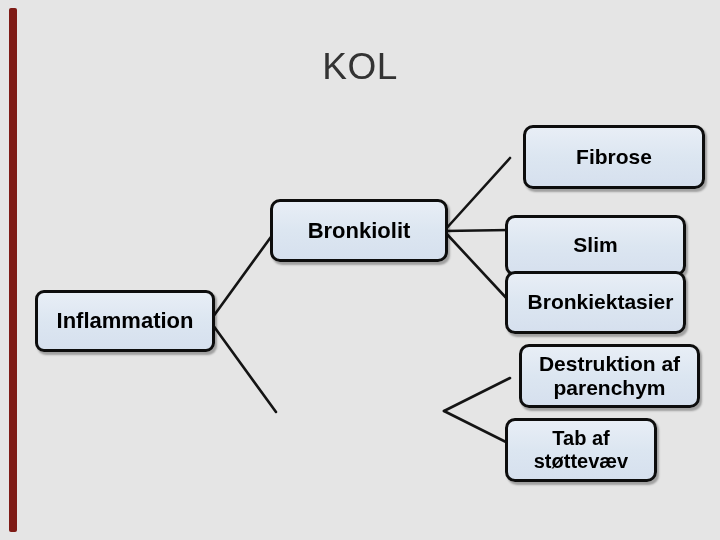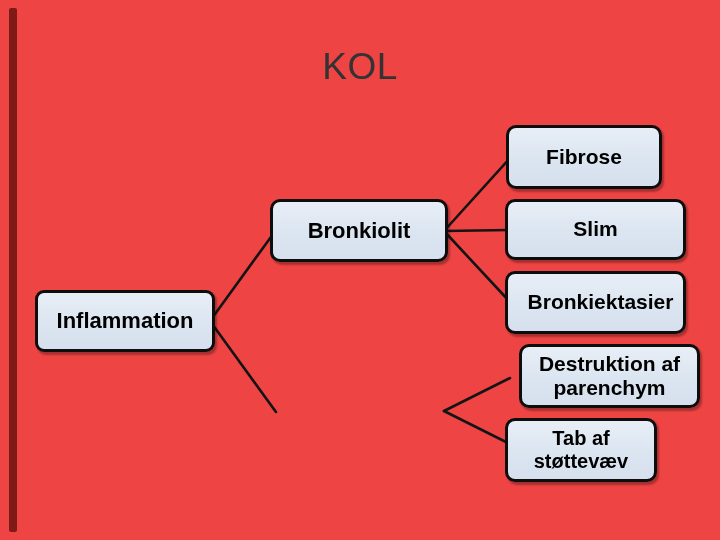--- a/index.html
+++ b/index.html
@@ -1,21 +1,21 @@
 <!DOCTYPE html>
 <html><head>
 <meta charset="utf-8">
 <style>
   html,body{margin:0;padding:0;}
   body{
     width:720px;height:540px;background:#ffffff;
     font-family:"Liberation Sans",sans-serif;
     -webkit-font-smoothing:antialiased;
   }
-  .slide{position:relative;width:720px;height:540px;background:#ef4444;overflow:hidden;}
+  .slide{position:relative;width:720px;height:540px;background:#e5e5e5;overflow:hidden;}
 
   .accent-bar{
     position:absolute;left:9px;top:8px;width:8px;height:524px;
     background:#7E1B16;border-radius:2px;
   }
 
   .slide-title{
     position:absolute;left:0;right:0;top:44px;height:46px;
     text-align:center;font-size:37px;line-height:46px;
     color:#333333;letter-spacing:0.5px;font-weight:400;
@@ -28,22 +28,22 @@
     background:linear-gradient(180deg,#e8eef6 0%,#dce6f1 50%,#d6e0ee 100%);
     border:3px solid #0d0d0d;border-radius:10px;
     display:flex;align-items:center;justify-content:center;
     text-align:center;font-weight:700;font-size:21px;color:#000000;
     line-height:1.15;padding:2px 6px;
     box-shadow:2px 2.5px 2px rgba(0,0,0,0.30);
   }
   .node-root   {left:35px;  top:290px; width:180px; height:62px; font-size:22px;border-radius:9px;}
   .node-mid-0  {left:270px; top:199px; width:178px; height:63px; font-size:22px;}
   .node-mid-1  {left:270px; top:380px; width:178px; height:65px; font-size:22px;}
-  .node-leaf-0 {left:506px; top:125px; width:156px; height:64px;}
-  .node-leaf-1 {left:505px; top:199px; width:181px; height:61px;}
+  .node-leaf-0 {left:523px; top:125px; width:182px; height:64px;}
+  .node-leaf-1 {left:505px; top:215px; width:181px; height:61px;}
   .node-leaf-2 {left:505px; top:271px; width:181px; height:63px;padding-left:16px;}
   .node-leaf-3 {left:505px; top:344px; width:181px; height:64px;margin-left:14px;}
   .node-leaf-4 {left:505px; top:418px; width:152px; height:64px; font-size:20px;}
 </style>
 </head>
 <body>
 
 <div class="slide">
 
   <div class="accent-bar"></div>

